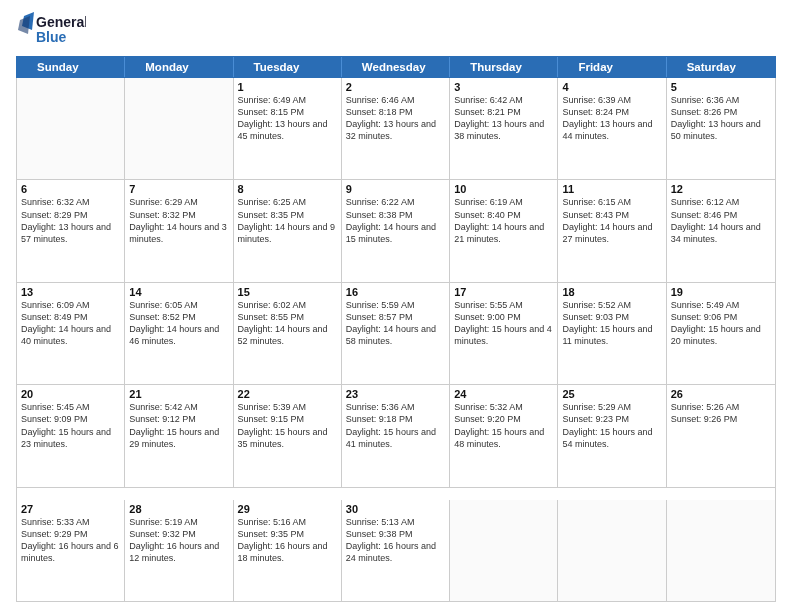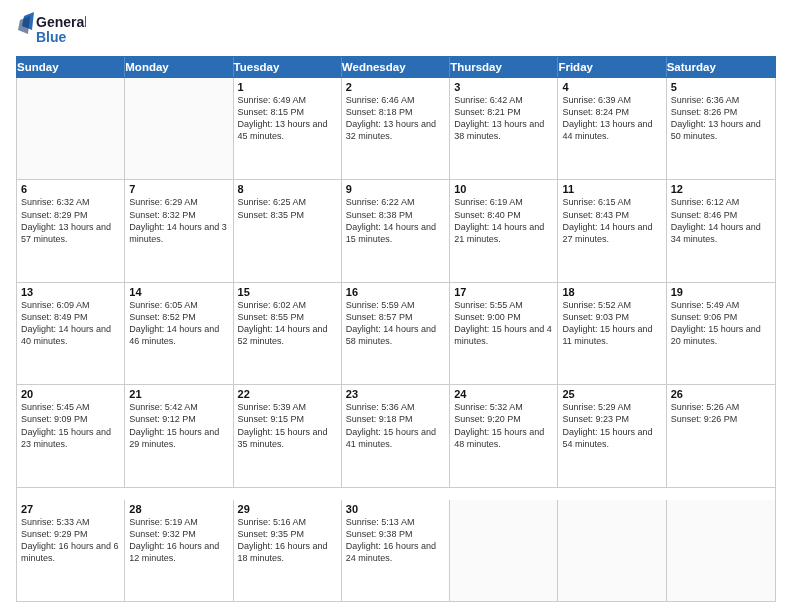--- a/index.html
+++ b/index.html
@@ -49,21 +49,21 @@
     .cal-header {
       display: grid;
       grid-template-columns: repeat(7, 1fr);
       background: #2a6db5;
       border: 1px solid #2a6db5;
     }
     .cal-header-cell {
       color: #fff;
       font-size: 11.5px;
       font-weight: bold;
-      padding: 4px 0;
+      padding: 4px 20px;
       text-align: left;
       border-right: 1px solid #4a8dd5;
     }
     .cal-header-cell:last-child { border-right: none; }
     .cal-body {
       flex: 1;
       display: flex;
       flex-direction: column;
       border-left: 1px solid #ccc;
       border-right: 1px solid #ccc;
@@ -171,20 +171,21 @@
           <div class="cal-cell">
             <div class="day-num">7</div>
             <div class="cell-line">Sunrise: 6:29 AM</div>
             <div class="cell-line">Sunset: 8:32 PM</div>
             <div class="cell-line">Daylight: 14 hours and 3 minutes.</div>
           </div>
           <div class="cal-cell">
             <div class="day-num">8</div>
             <div class="cell-line">Sunrise: 6:25 AM</div>
             <div class="cell-line">Sunset: 8:35 PM</div>
+            <div class="cell-line">Daylight: 14 hours and 9 minutes.</div>
           </div>
           <div class="cal-cell">
             <div class="day-num">9</div>
             <div class="cell-line">Sunrise: 6:22 AM</div>
             <div class="cell-line">Sunset: 8:38 PM</div>
             <div class="cell-line">Daylight: 14 hours and 15 minutes.</div>
           </div>
           <div class="cal-cell">
             <div class="day-num">10</div>
             <div class="cell-line">Sunrise: 6:19 AM</div>

